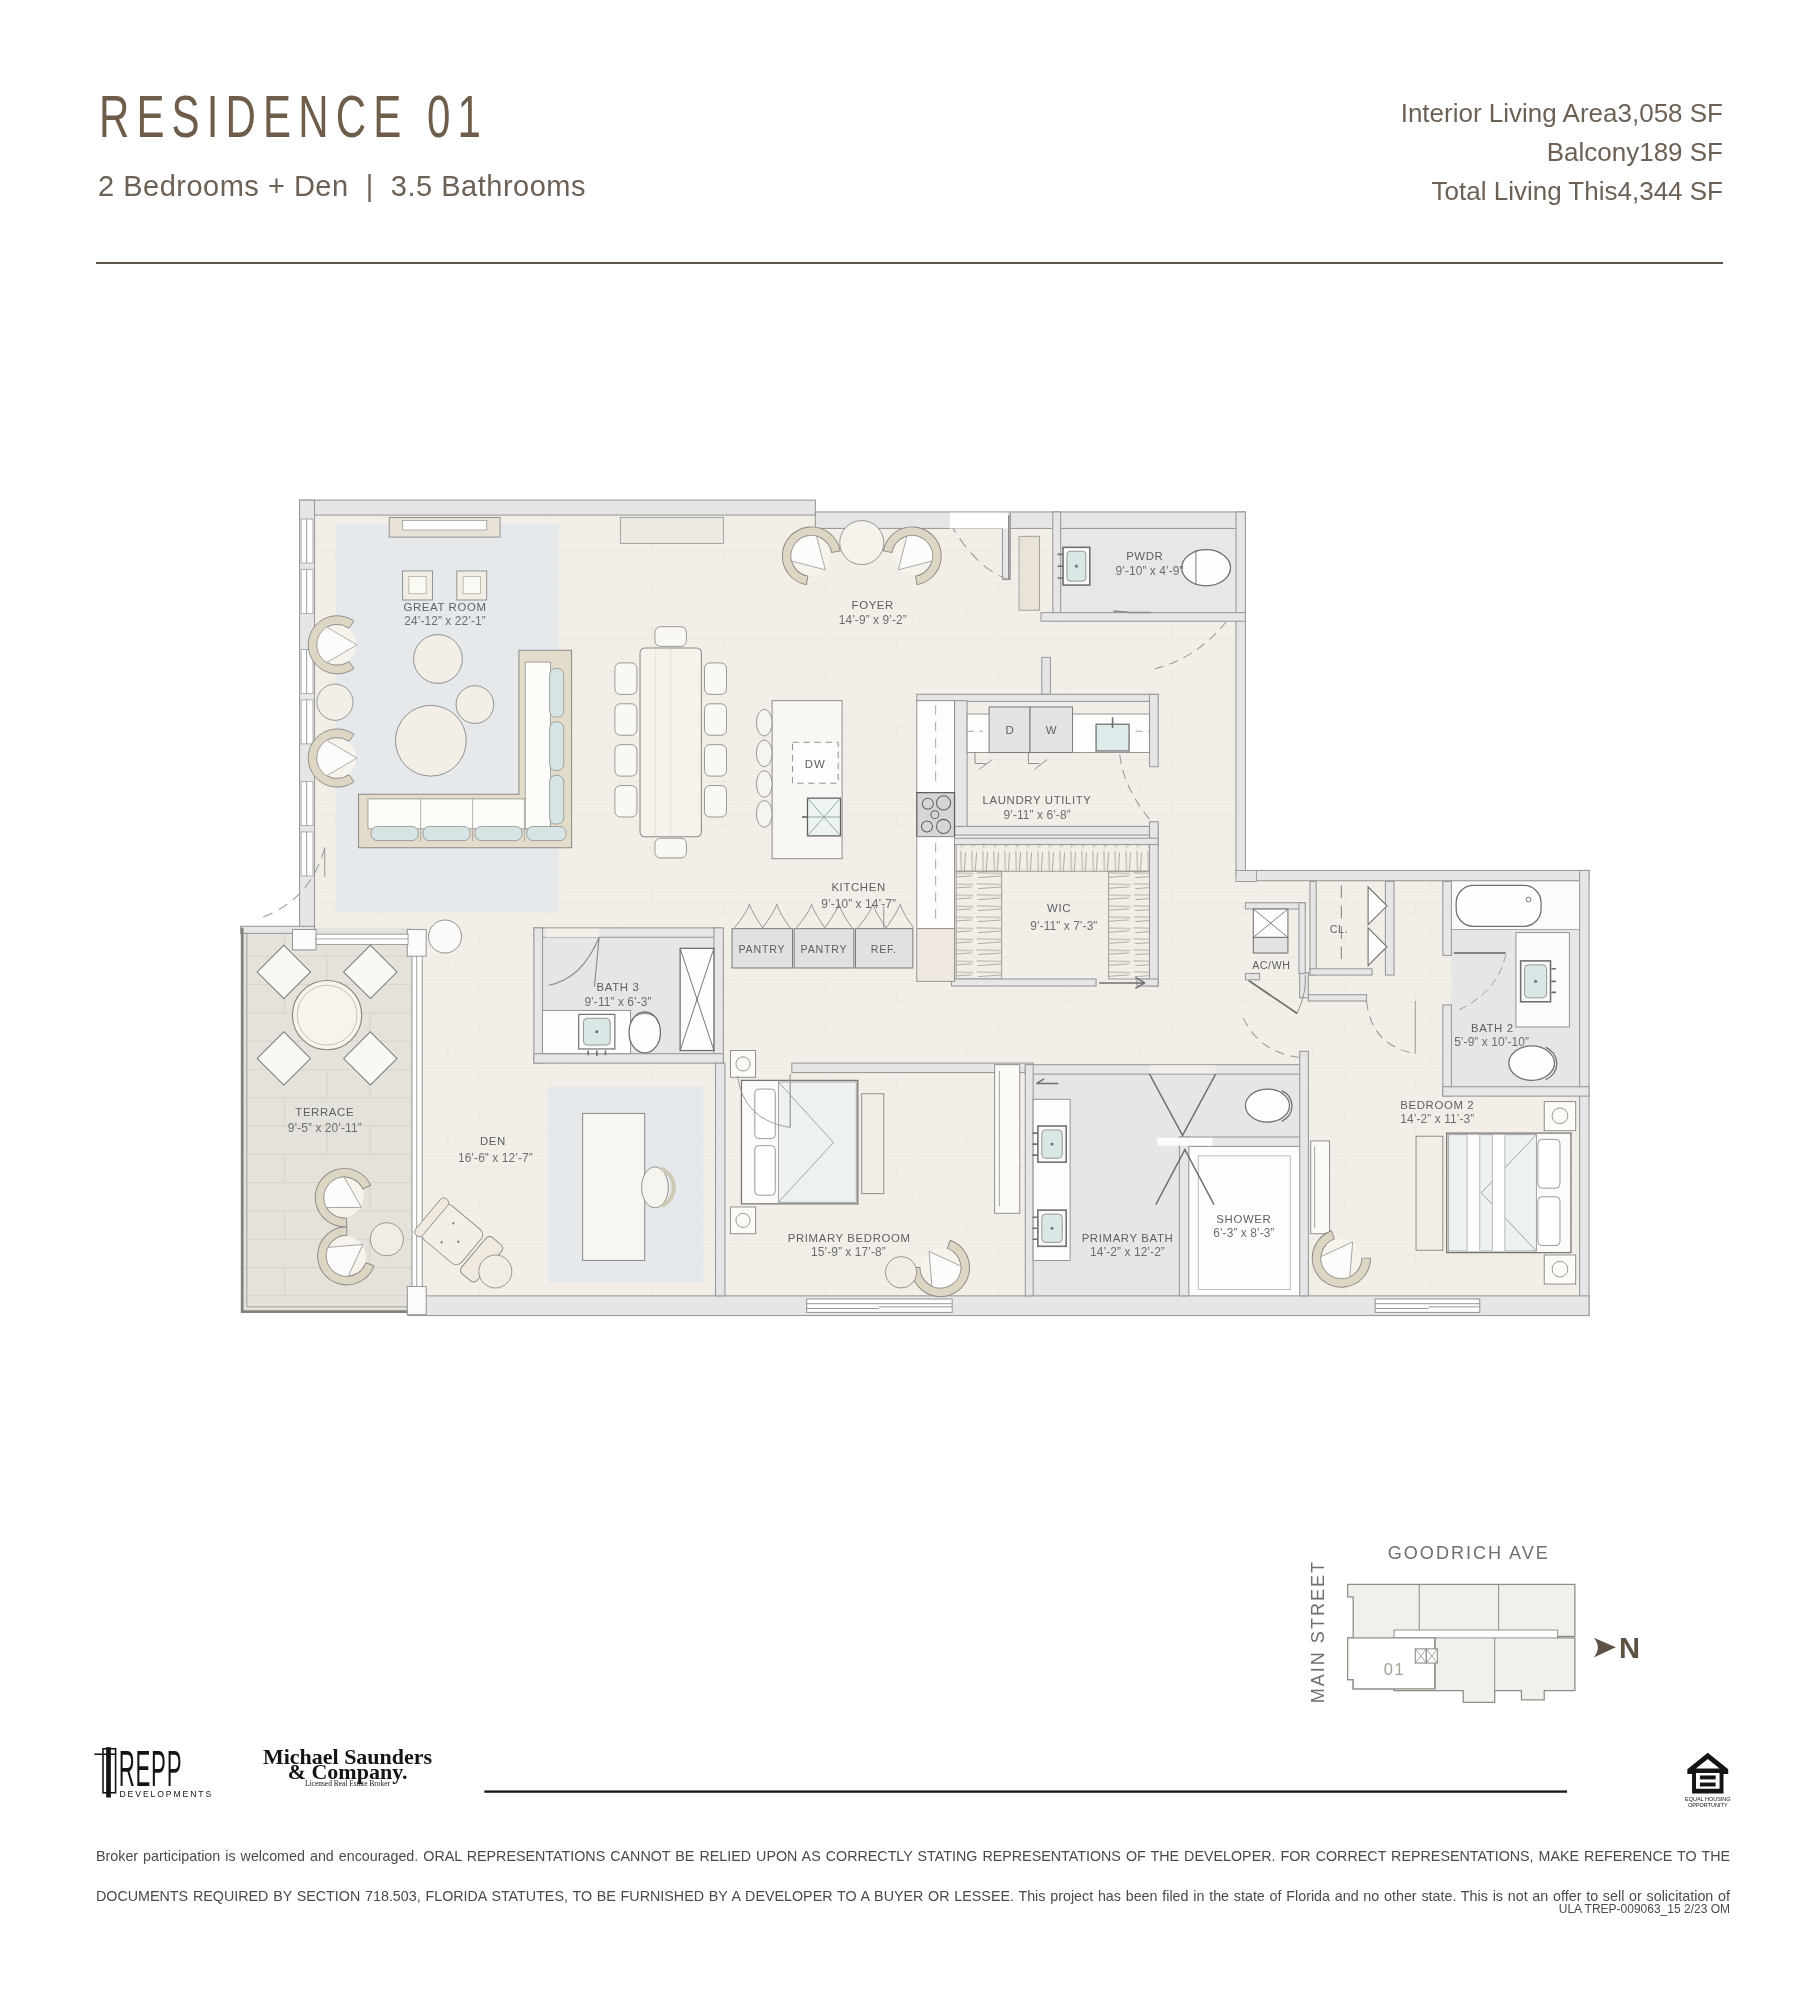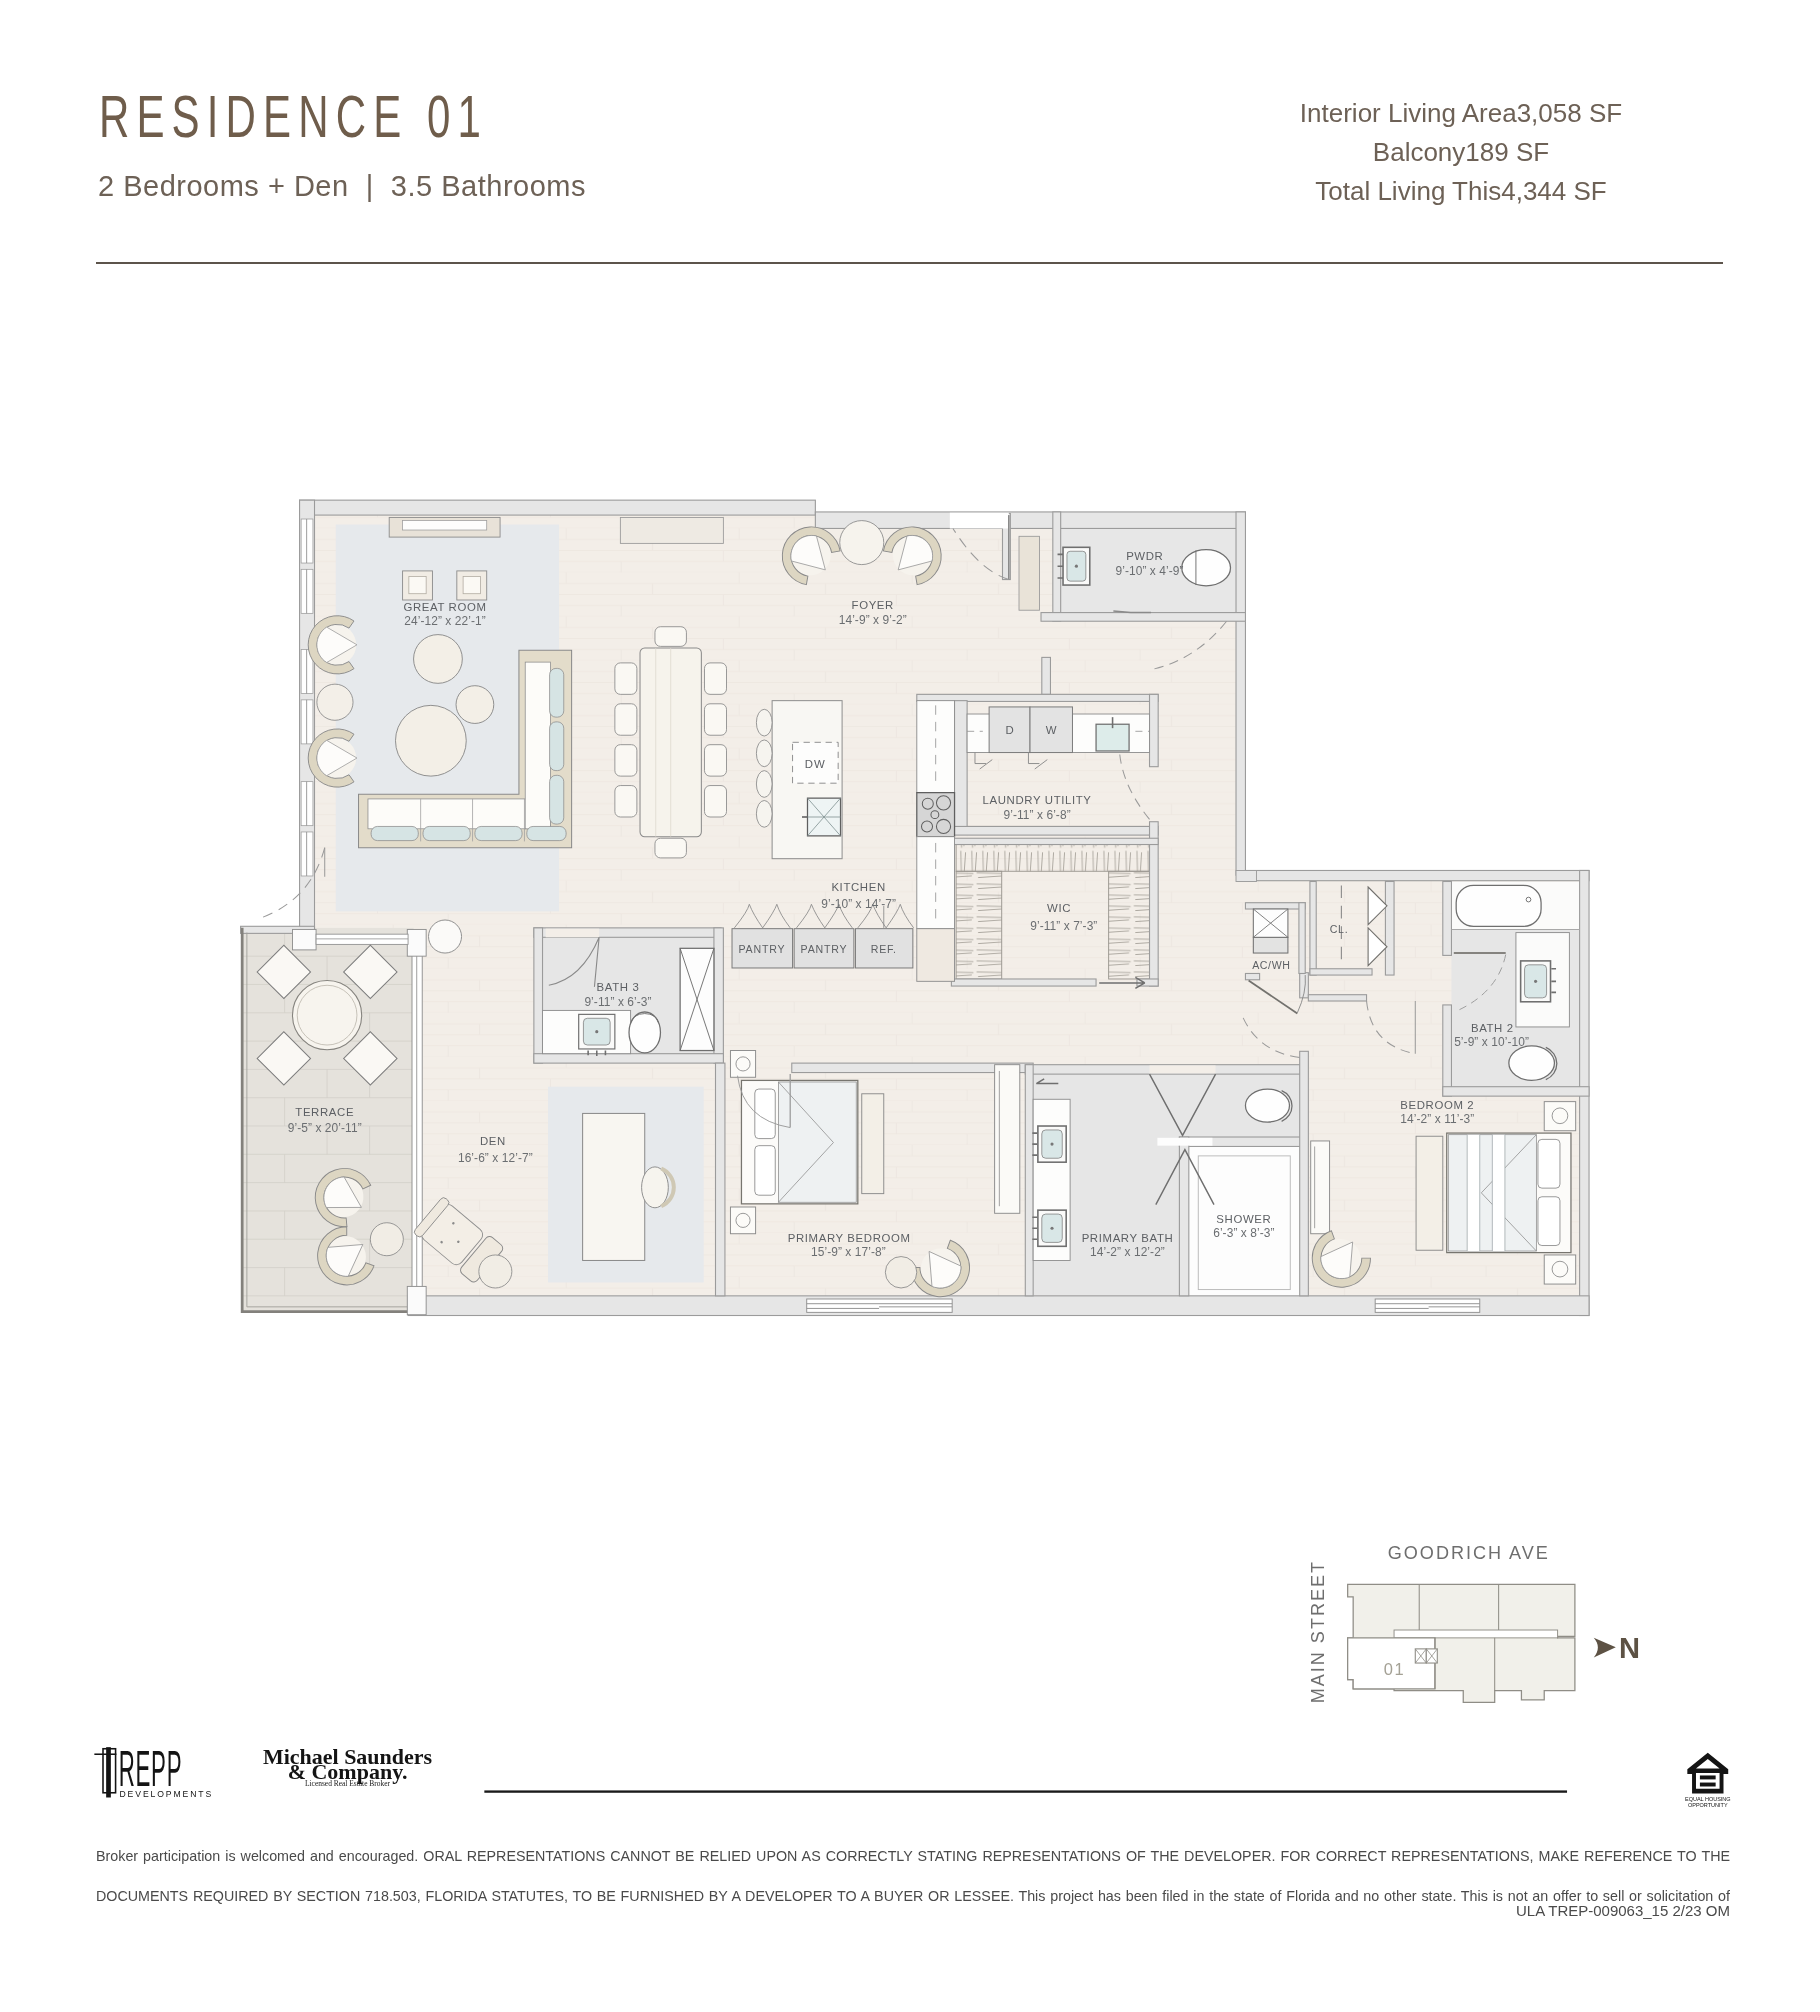--- a/index.html
+++ b/index.html
@@ -1,25 +1,25 @@
 <!DOCTYPE html>
 <html style="font-size:12.6px"><head>
 <meta charset="utf-8">
 <style>
   html,body{margin:0;padding:0;background:#ffffff;}
   body{width:1821px;height:2013px;position:relative;font-family:"Liberation Sans",sans-serif;overflow:hidden;}
   .abs{position:absolute;}
   #title{left:99px;top:82px;font-size:60px;color:#6f5d4b;letter-spacing:10.2px;transform:scaleX(0.70);transform-origin:left top;white-space:nowrap;}
   #subtitle{left:98px;top:170px;font-size:29px;color:#6d6156;letter-spacing:0.5px;white-space:nowrap;}
   #areas{left:1199px;top:94px;width:524px;font-size:26px;color:#6d6156;}
-  #areas .row{display:flex;justify-content:center;line-height:39px;}
+  #areas .row{display:flex;justify-content:flex-end;line-height:39px;}
   #rule{left:96px;top:262px;width:1627px;height:2.4px;background:#5c544b;}
   #disclaimer{left:96px;top:1829px;width:1634px;font-size:14.3px;line-height:23.6px;color:#4a4a4a;}
   #disclaimer .j{text-align:justify;text-align-last:justify;margin-top:16px;}
-  #refnum{right:91px;top:1902px;font-size:15px;color:#4a4a4a;}
+  #refnum{right:91px;top:1902px;font-size:12px;color:#4a4a4a;}
 </style>
 </head>
 <body>
 
 <div class="abs" id="title">RESIDENCE 01</div>
 
 <div class="abs" id="subtitle">2 Bedrooms + Den&nbsp;&nbsp;|&nbsp;&nbsp;3.5 Bathrooms</div>
 
 <div class="abs" id="areas">
   <div class="row">

